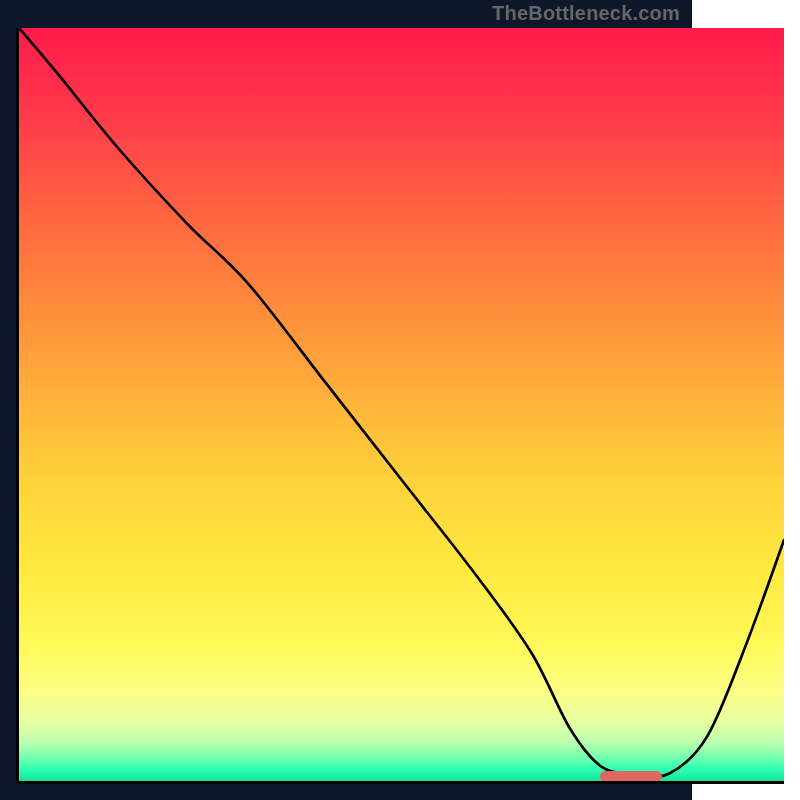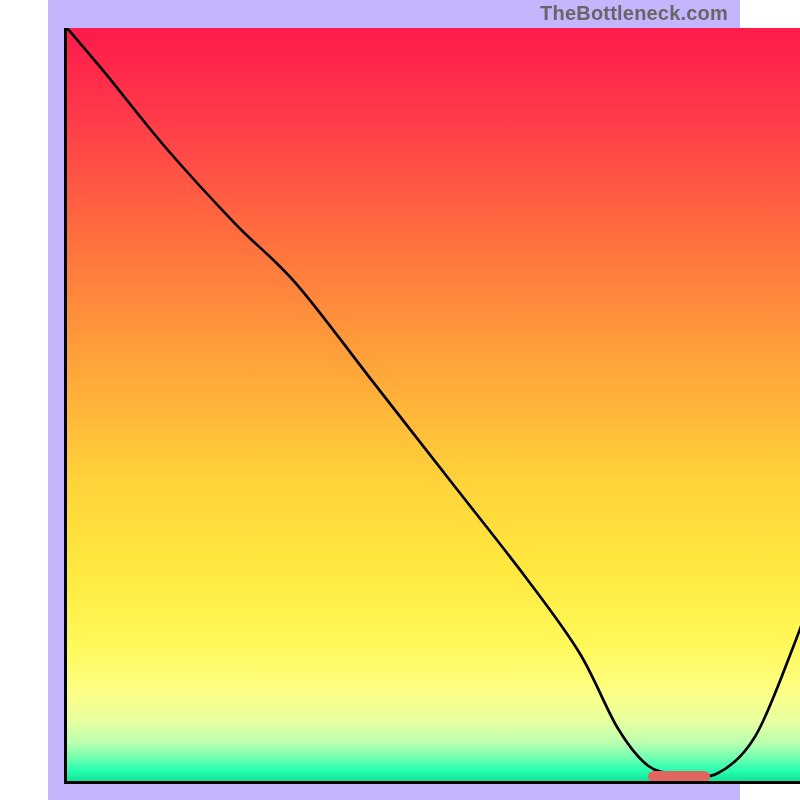--- a/index.html
+++ b/index.html
@@ -7,22 +7,21 @@
     padding: 0;
     width: 800px;
     height: 800px;
     background: #ffffff;
     font-family: Arial, Helvetica, sans-serif;
   }
   .outer {
     width: 692px;
     height: 800px;
     position: relative;
-    background: #c4b5fd;
-    margin-left: 48px;
+    background: #0f172a;
   }
   .brand {
     position: absolute;
     top: 2px;
     right: 12px;
     font-size: 20px;
     font-weight: bold;
     color: #666666;
     letter-spacing: 0.2px;
   }

